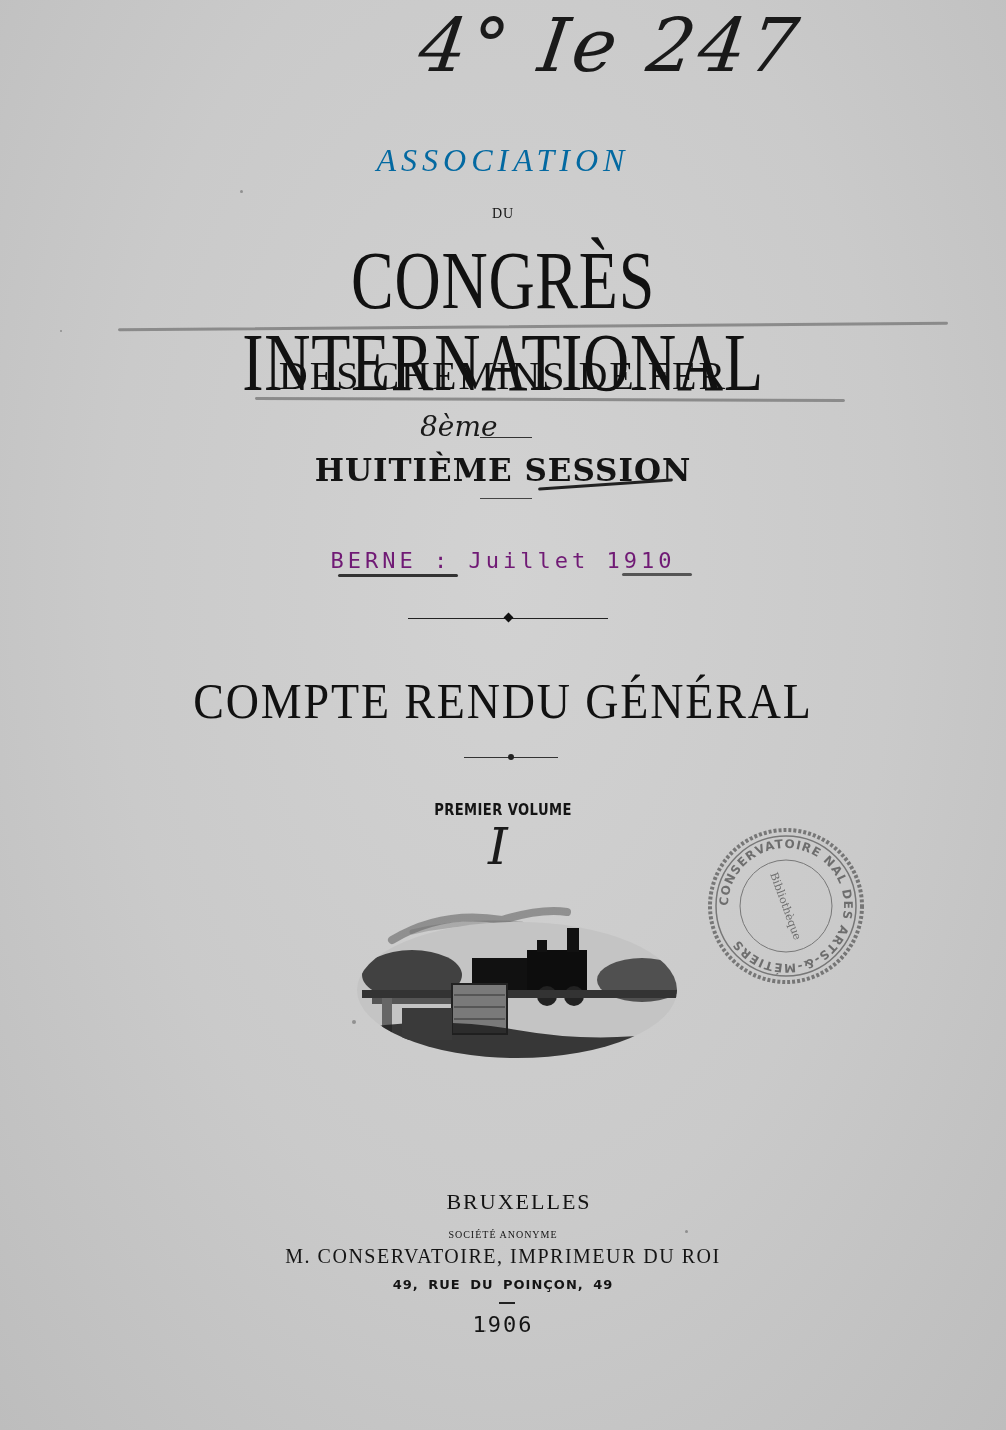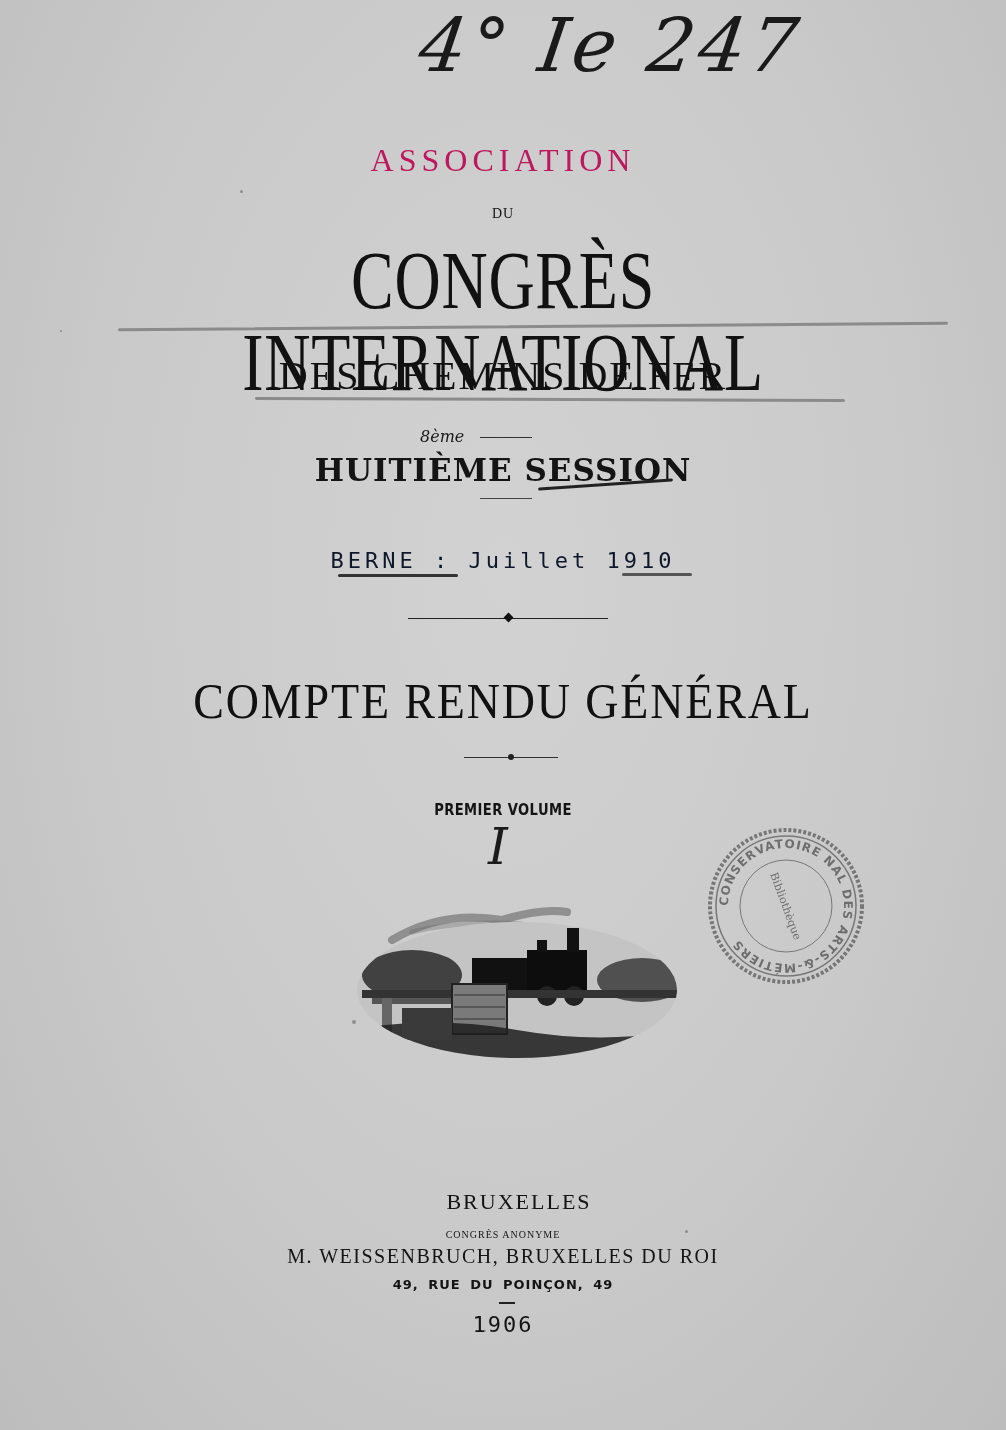--- a/index.html
+++ b/index.html
@@ -34,21 +34,22 @@
       letter-spacing: 4px;
       transform: skewX(-8deg);
       font-weight: normal;
       line-height: 1;
     }
 
     #assoc {
       top: 142px;
       font-size: 32px;
       letter-spacing: 5px;
-      color: #be185d;
+      color: #0369a1;
+      font-style: italic;
     }
     #du {
       top: 206px;
       font-size: 14px;
       letter-spacing: 1px;
     }
     #congres {
       top: 240px;
       font-size: 82px;
       line-height: 1;
@@ -67,42 +68,42 @@
     #line-congres { top: 325px; left: 118px; width: 830px; transform: rotate(-0.45deg); }
     #chemins {
       top: 352px;
       font-size: 40px;
       letter-spacing: 2px;
       color: #111;
     }
     #line-chemins { top: 398px; left: 255px; width: 590px; transform: rotate(0.2deg); }
 
     #ordinal {
-      top: 427px;
+      top: 410px;
       left: 420px;
-      font-size: 16px;
+      font-size: 28px;
     }
     #ordinal-rule { top: 437px; left: 480px; width: 52px; height: 1px; background: #333; }
 
     #session {
       top: 452px;
       font-size: 31px;
       font-weight: bold;
       letter-spacing: 1px;
       font-family: "DejaVu Serif", serif;
     }
     #line-session { top: 483px; left: 538px; width: 135px; height: 3px; background: #222; transform: rotate(-4deg); border-radius: 2px; }
     #rule-session { top: 498px; left: 480px; width: 52px; height: 1px; background: #444; }
 
     #berne {
       top: 548px;
       font-size: 22px;
       letter-spacing: 4px;
       font-family: "DejaVu Sans Mono", monospace;
-      color: #0f172a;
+      color: #701a75;
     }
     #line-berne { top: 574px; left: 338px; width: 120px; height: 3px; background: #333; border-radius: 2px; }
     #line-year { top: 573px; left: 622px; width: 70px; height: 3px; background: #555; border-radius: 2px; }
 
     #orn1 { top: 618px; left: 408px; width: 200px; height: 1px; background: #222; }
     #orn1-diamond { top: 614px; left: 505px; width: 7px; height: 7px; background: #111; transform: rotate(45deg); }
 
     #compte {
       top: 672px;
       font-size: 50px;
@@ -251,22 +252,22 @@
   <circle cx="80" cy="80" r="76" fill="none" stroke="#333" stroke-width="4" stroke-dasharray="3 2"></circle>
   <circle cx="80" cy="80" r="70" fill="none" stroke="#333" stroke-width="1.5"></circle>
   <circle cx="80" cy="80" r="46" fill="none" stroke="#333" stroke-width="1"></circle>
   <text font-family="DejaVu Sans, sans-serif" font-size="12" font-weight="bold" fill="#222" letter-spacing="1">
     <textPath href="#stampArc" startOffset="0">CONSERVATOIRE NAL DES ARTS-&amp;-MÉTIERS</textPath>
   </text>
   <text x="80" y="84" text-anchor="middle" font-family="DejaVu Serif, serif" font-size="11" fill="#222" transform="rotate(70 80 80)">Bibliothèque</text>
 </svg>
 
 <div id="bruxelles" class="abs center">BRUXELLES</div>
-<div id="societe" class="abs center">CONGRÈS ANONYME</div>
-<div id="printer" class="abs center">M. WEISSENBRUCH, BRUXELLES DU ROI</div>
+<div id="societe" class="abs center">SOCIÉTÉ ANONYME</div>
+<div id="printer" class="abs center">M. CONSERVATOIRE, IMPRIMEUR DU ROI</div>
 <div id="address" class="abs center">49, RUE DU POINÇON, 49</div>
 <div id="rule-bottom" class="abs"></div>
 <div id="year" class="abs center">1906</div>
 
 <div class="speck" style="top:190px;left:240px;width:3px;height:3px;"></div>
 <div class="speck" style="top:330px;left:60px;width:2px;height:2px;"></div>
 <div class="speck" style="top:1020px;left:352px;width:4px;height:4px;"></div>
 <div class="speck" style="top:1230px;left:685px;width:3px;height:3px;"></div>
 <div class="speck" style="top:1330px;left:484px;width:2px;height:2px;"></div>
 

